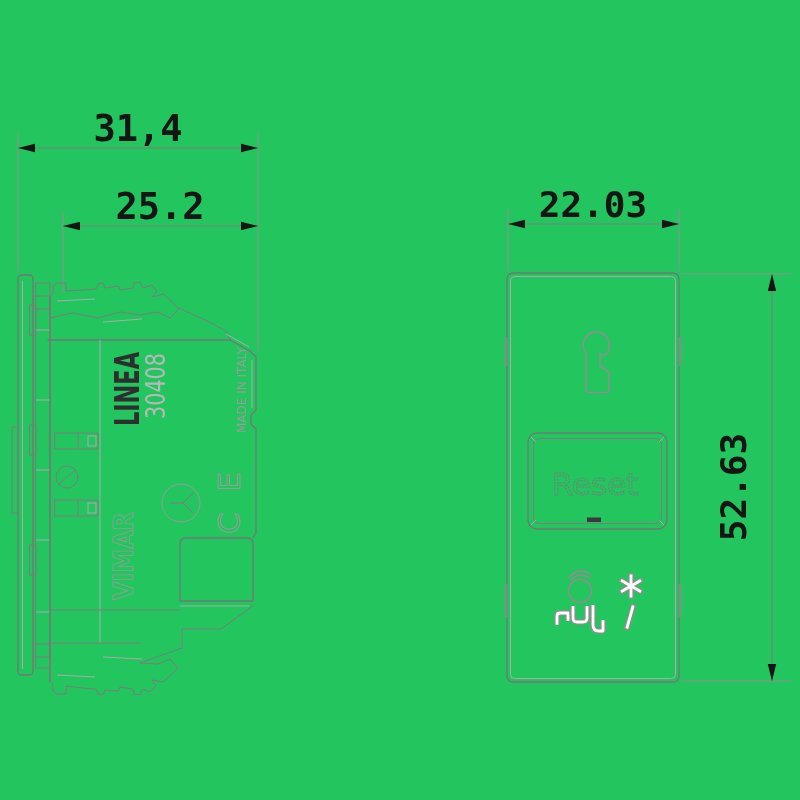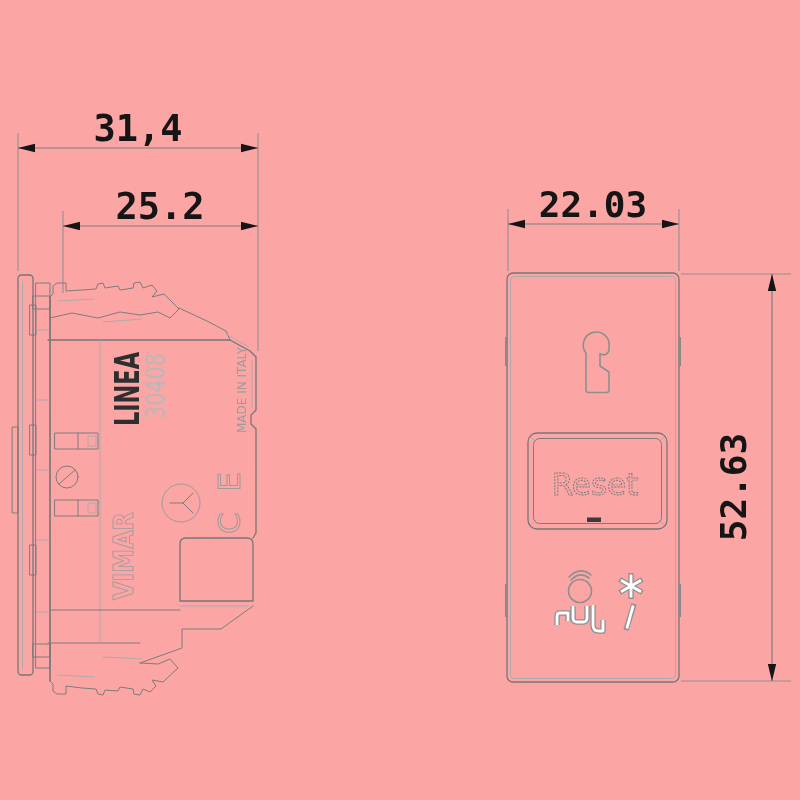--- a/index.html
+++ b/index.html
@@ -1,16 +1,16 @@
 <!DOCTYPE html>
 <html><head>
 <meta charset="utf-8">
 <style>
   html,body{margin:0;padding:0;background:#fff;}
-  .canvas{position:relative;width:800px;height:800px;background:#fca5a5;overflow:hidden;
+  .canvas{position:relative;width:800px;height:800px;background:#22c55e;overflow:hidden;
           font-family:"DejaVu Sans",sans-serif;}
   svg{position:absolute;left:0;top:0;}
   
   .o   {stroke:#767676;fill:none;stroke-width:1.3;stroke-linejoin:round;stroke-linecap:round;}
   .o2  {stroke:#7c7c7c;fill:none;stroke-width:1;stroke-linejoin:round;stroke-linecap:round;}
   .lt  {stroke:#ababab;fill:none;stroke-width:1;}
   .dim {stroke:#7e7e7e;stroke-width:1.2;}
   .ext {stroke:#919191;stroke-width:1.1;}
   .arr {fill:#151515;stroke:none;}
   .dimtxt{font-family:"DejaVu Sans Mono",monospace;font-weight:bold;font-size:37px;fill:#151515;}

